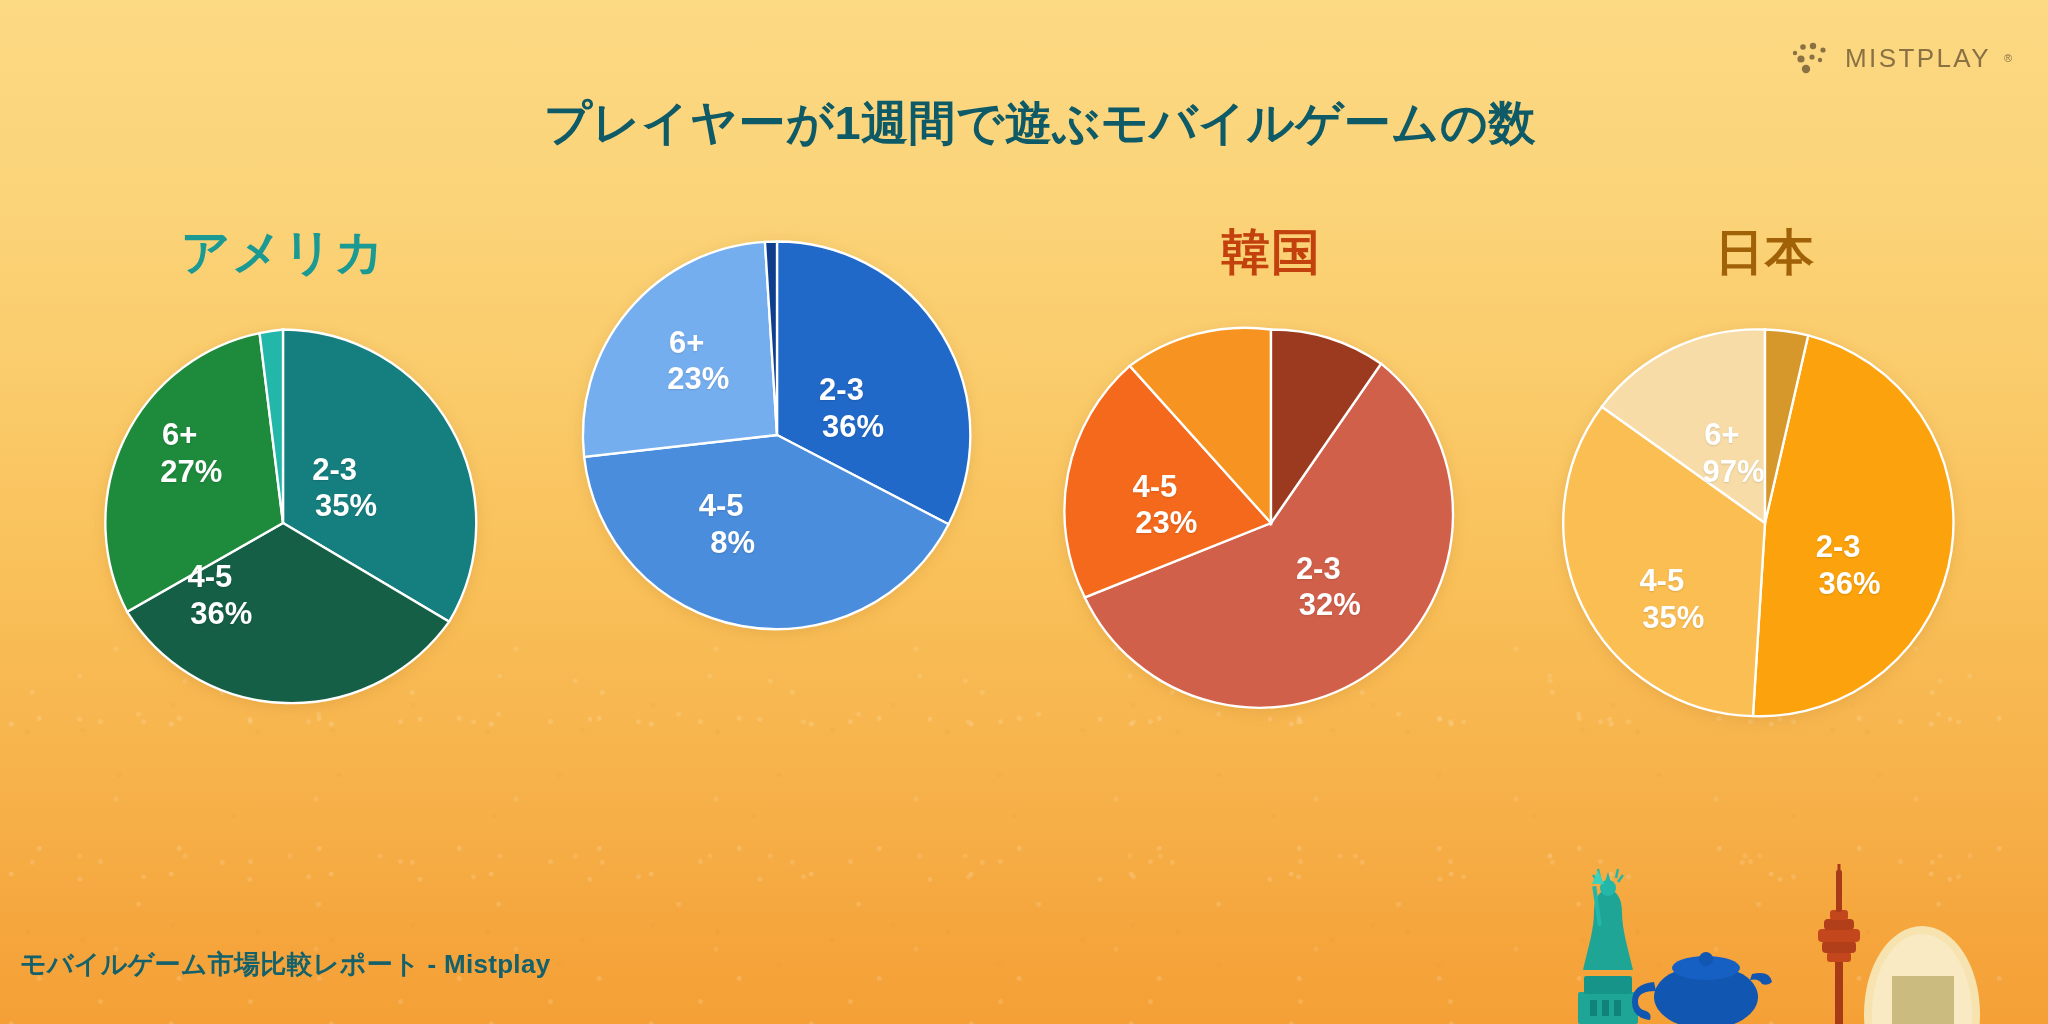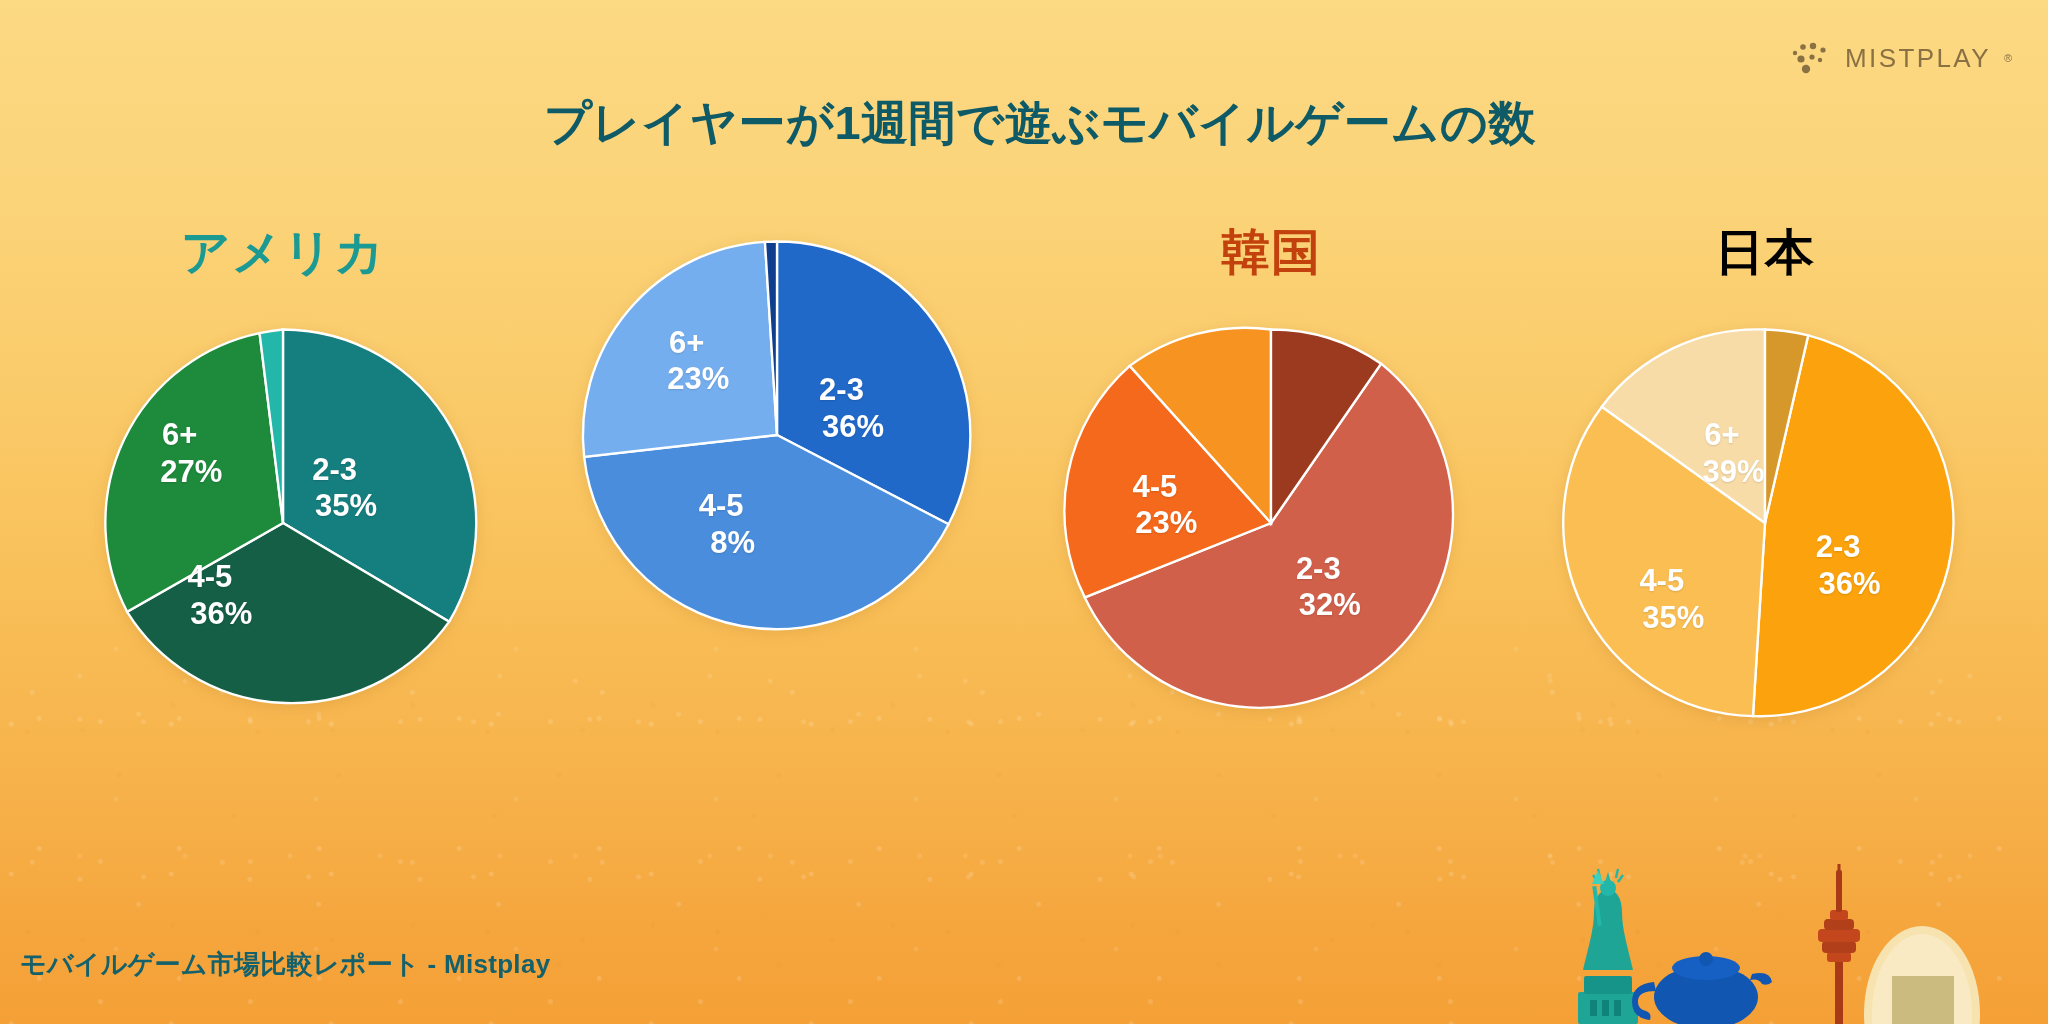--- a/index.html
+++ b/index.html
@@ -185,41 +185,41 @@
         <span class="v">32%</span>
       </div>
       <div class="slice-label" style="left:23%; top:46%">
         <span class="k">4-5</span>
         <span class="v">23%</span>
       </div>
     </div>
   </div>
 
   <div class="chart">
-    <div class="country" style="color:#000000">日本</div>
+    <div class="country" style="color:#a16207">日本</div>
     <div class="pie-wrap">
       <svg class="pie-svg" width="430" height="430" viewBox="0 0 200 200">
         <g stroke="#ffffff" stroke-width="1.1">
           <path d="M100 100 L120.1 12.7 A90 90 0 0 1 94.4 189.8 Z" fill="#FBA20C"></path>
           <path d="M100 100 L94.4 189.8 A90 90 0 0 1 24.1 45.9 Z" fill="#FBBE52"></path>
           <path d="M100 100 L24.1 45.9 A90 90 0 0 1 100 10 Z" fill="#F7DCA8"></path>
           <path d="M100 100 L100 10 A90 90 0 0 1 120.1 12.7 Z" fill="#D7982B"></path>
         </g>
       </svg>
       <div class="slice-label" style="left:67%; top:60%">
         <span class="k">2-3</span>
         <span class="v">36%</span>
       </div>
       <div class="slice-label" style="left:26%; top:68%">
         <span class="k">4-5</span>
         <span class="v">35%</span>
       </div>
       <div class="slice-label" style="left:40%; top:34%">
         <span class="k">6+</span>
-        <span class="v">39%</span>
+        <span class="v">97%</span>
       </div>
     </div>
   </div>
 
 </div>
 
 <div class="footer">モバイルゲーム市場比較レポート - Mistplay</div>
 
 <div class="landmarks">
   <svg width="470" height="160" viewBox="0 0 470 160" aria-hidden="true">

